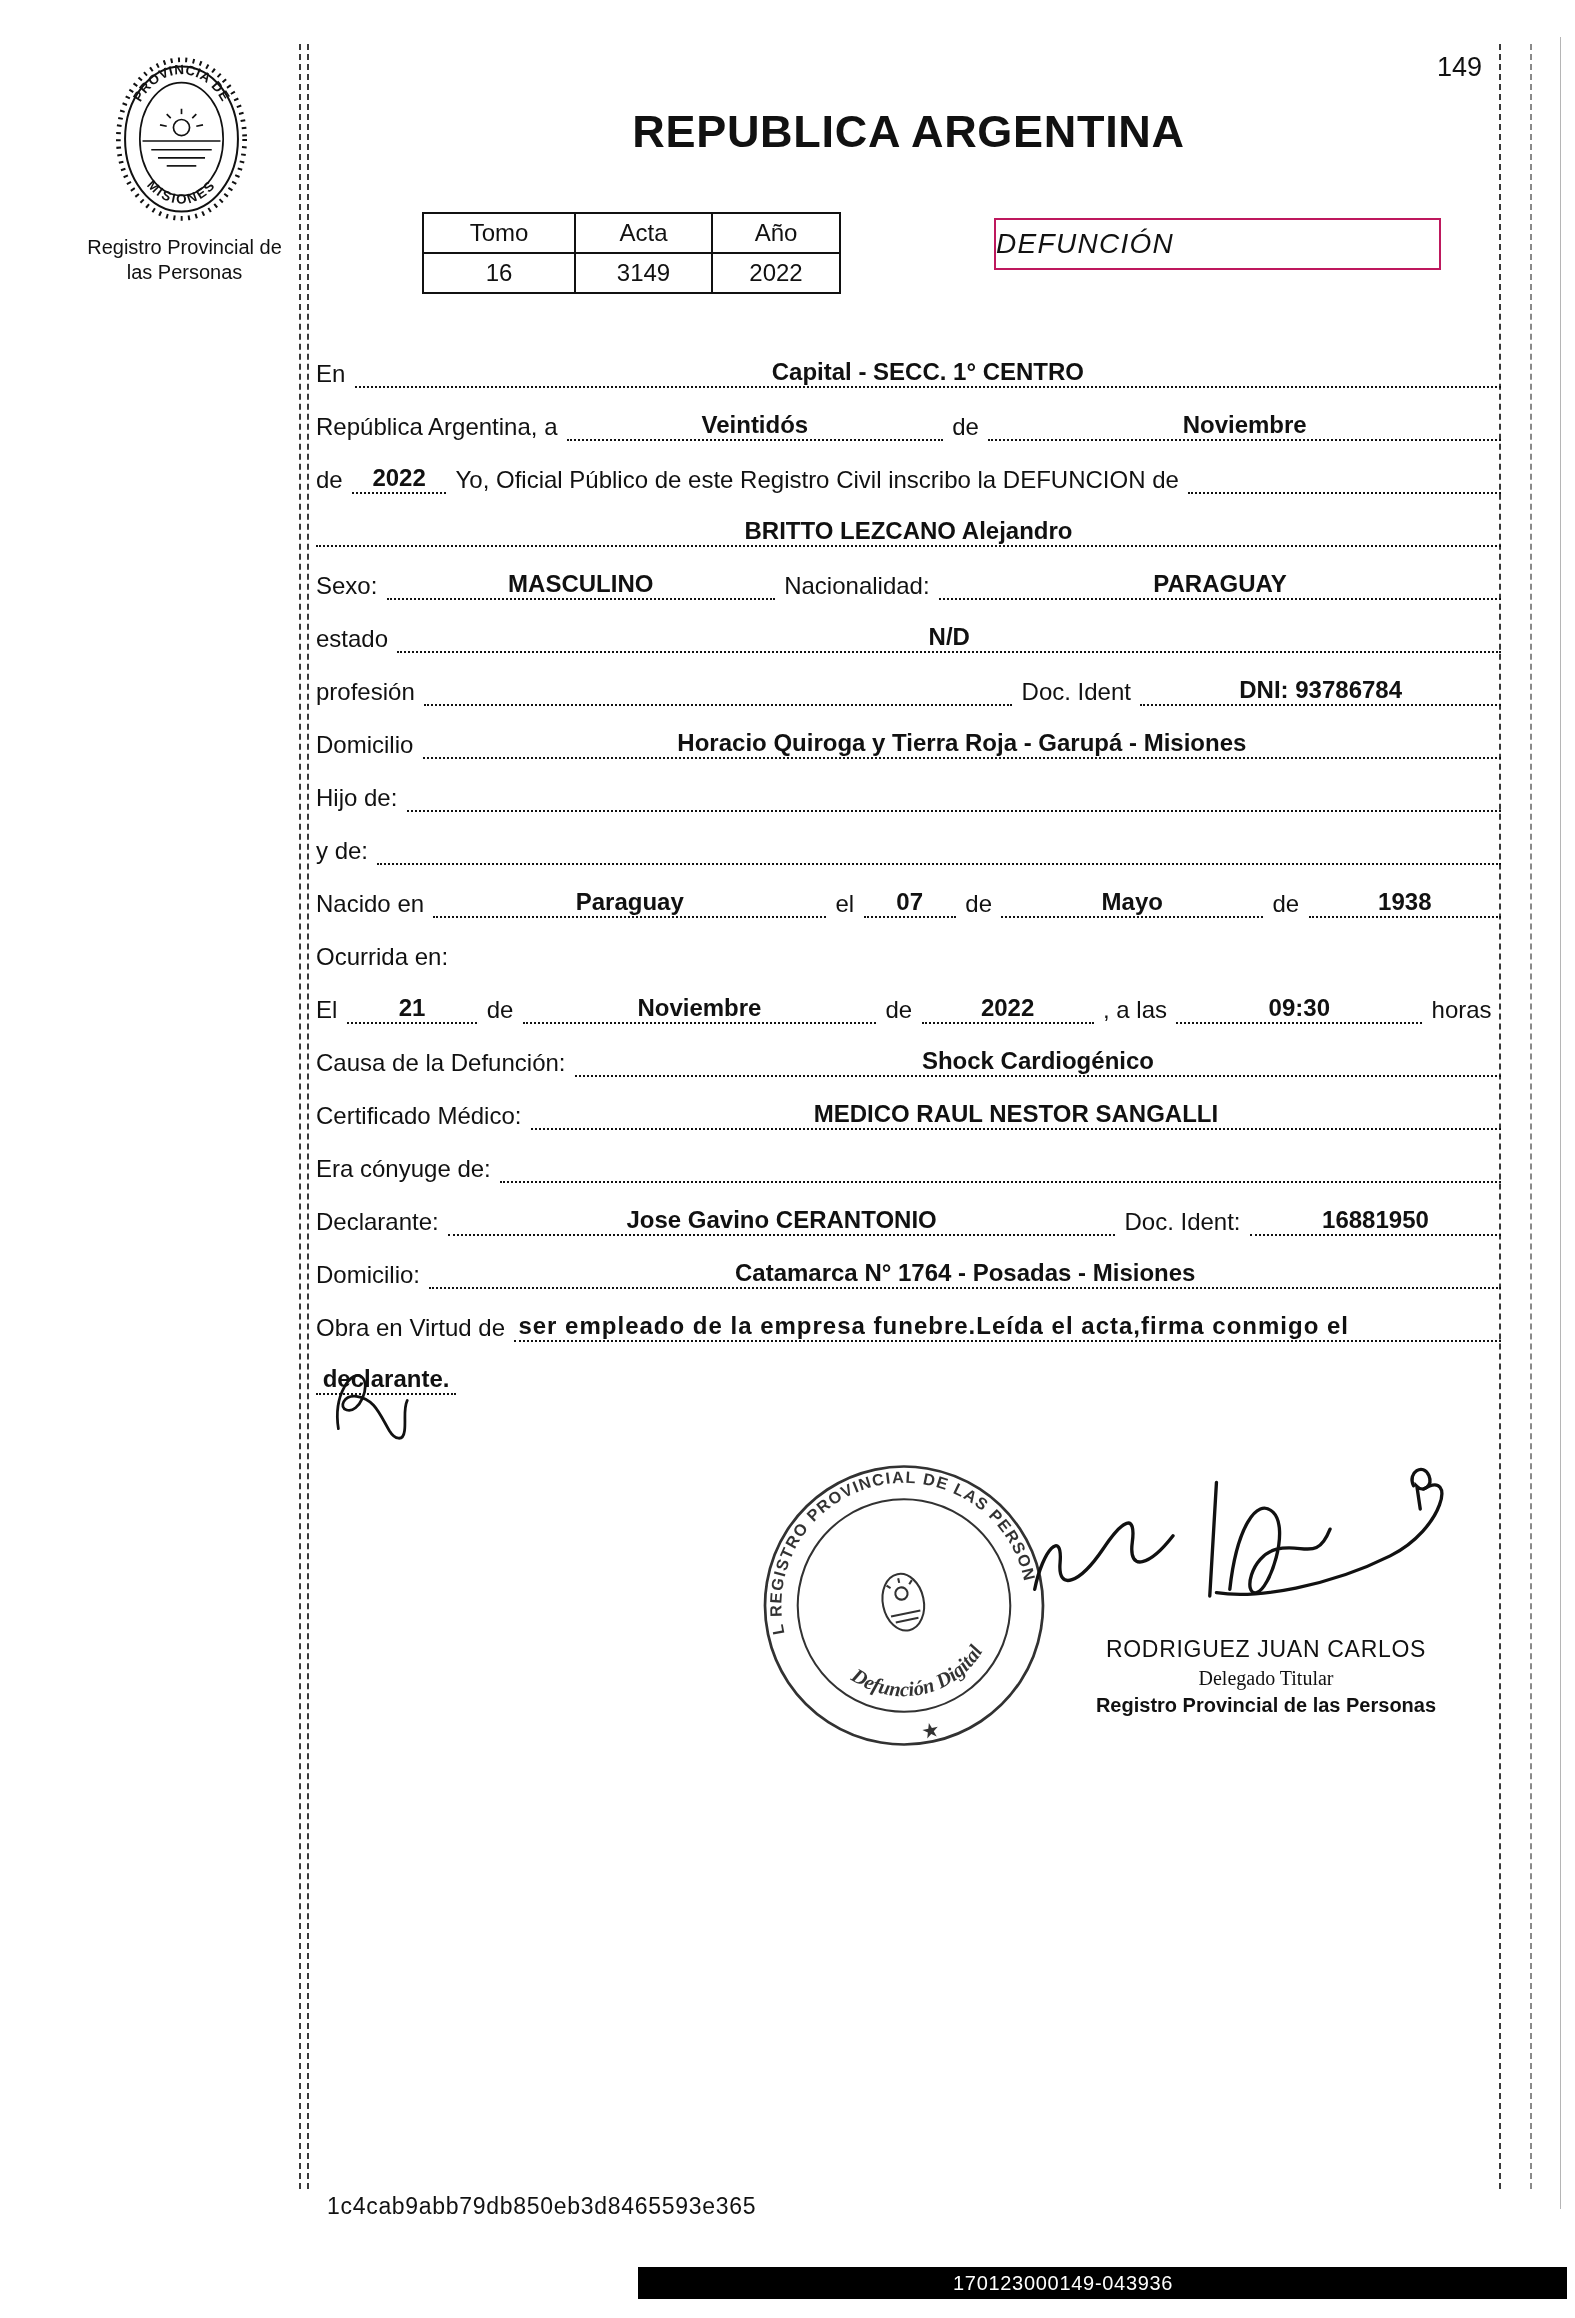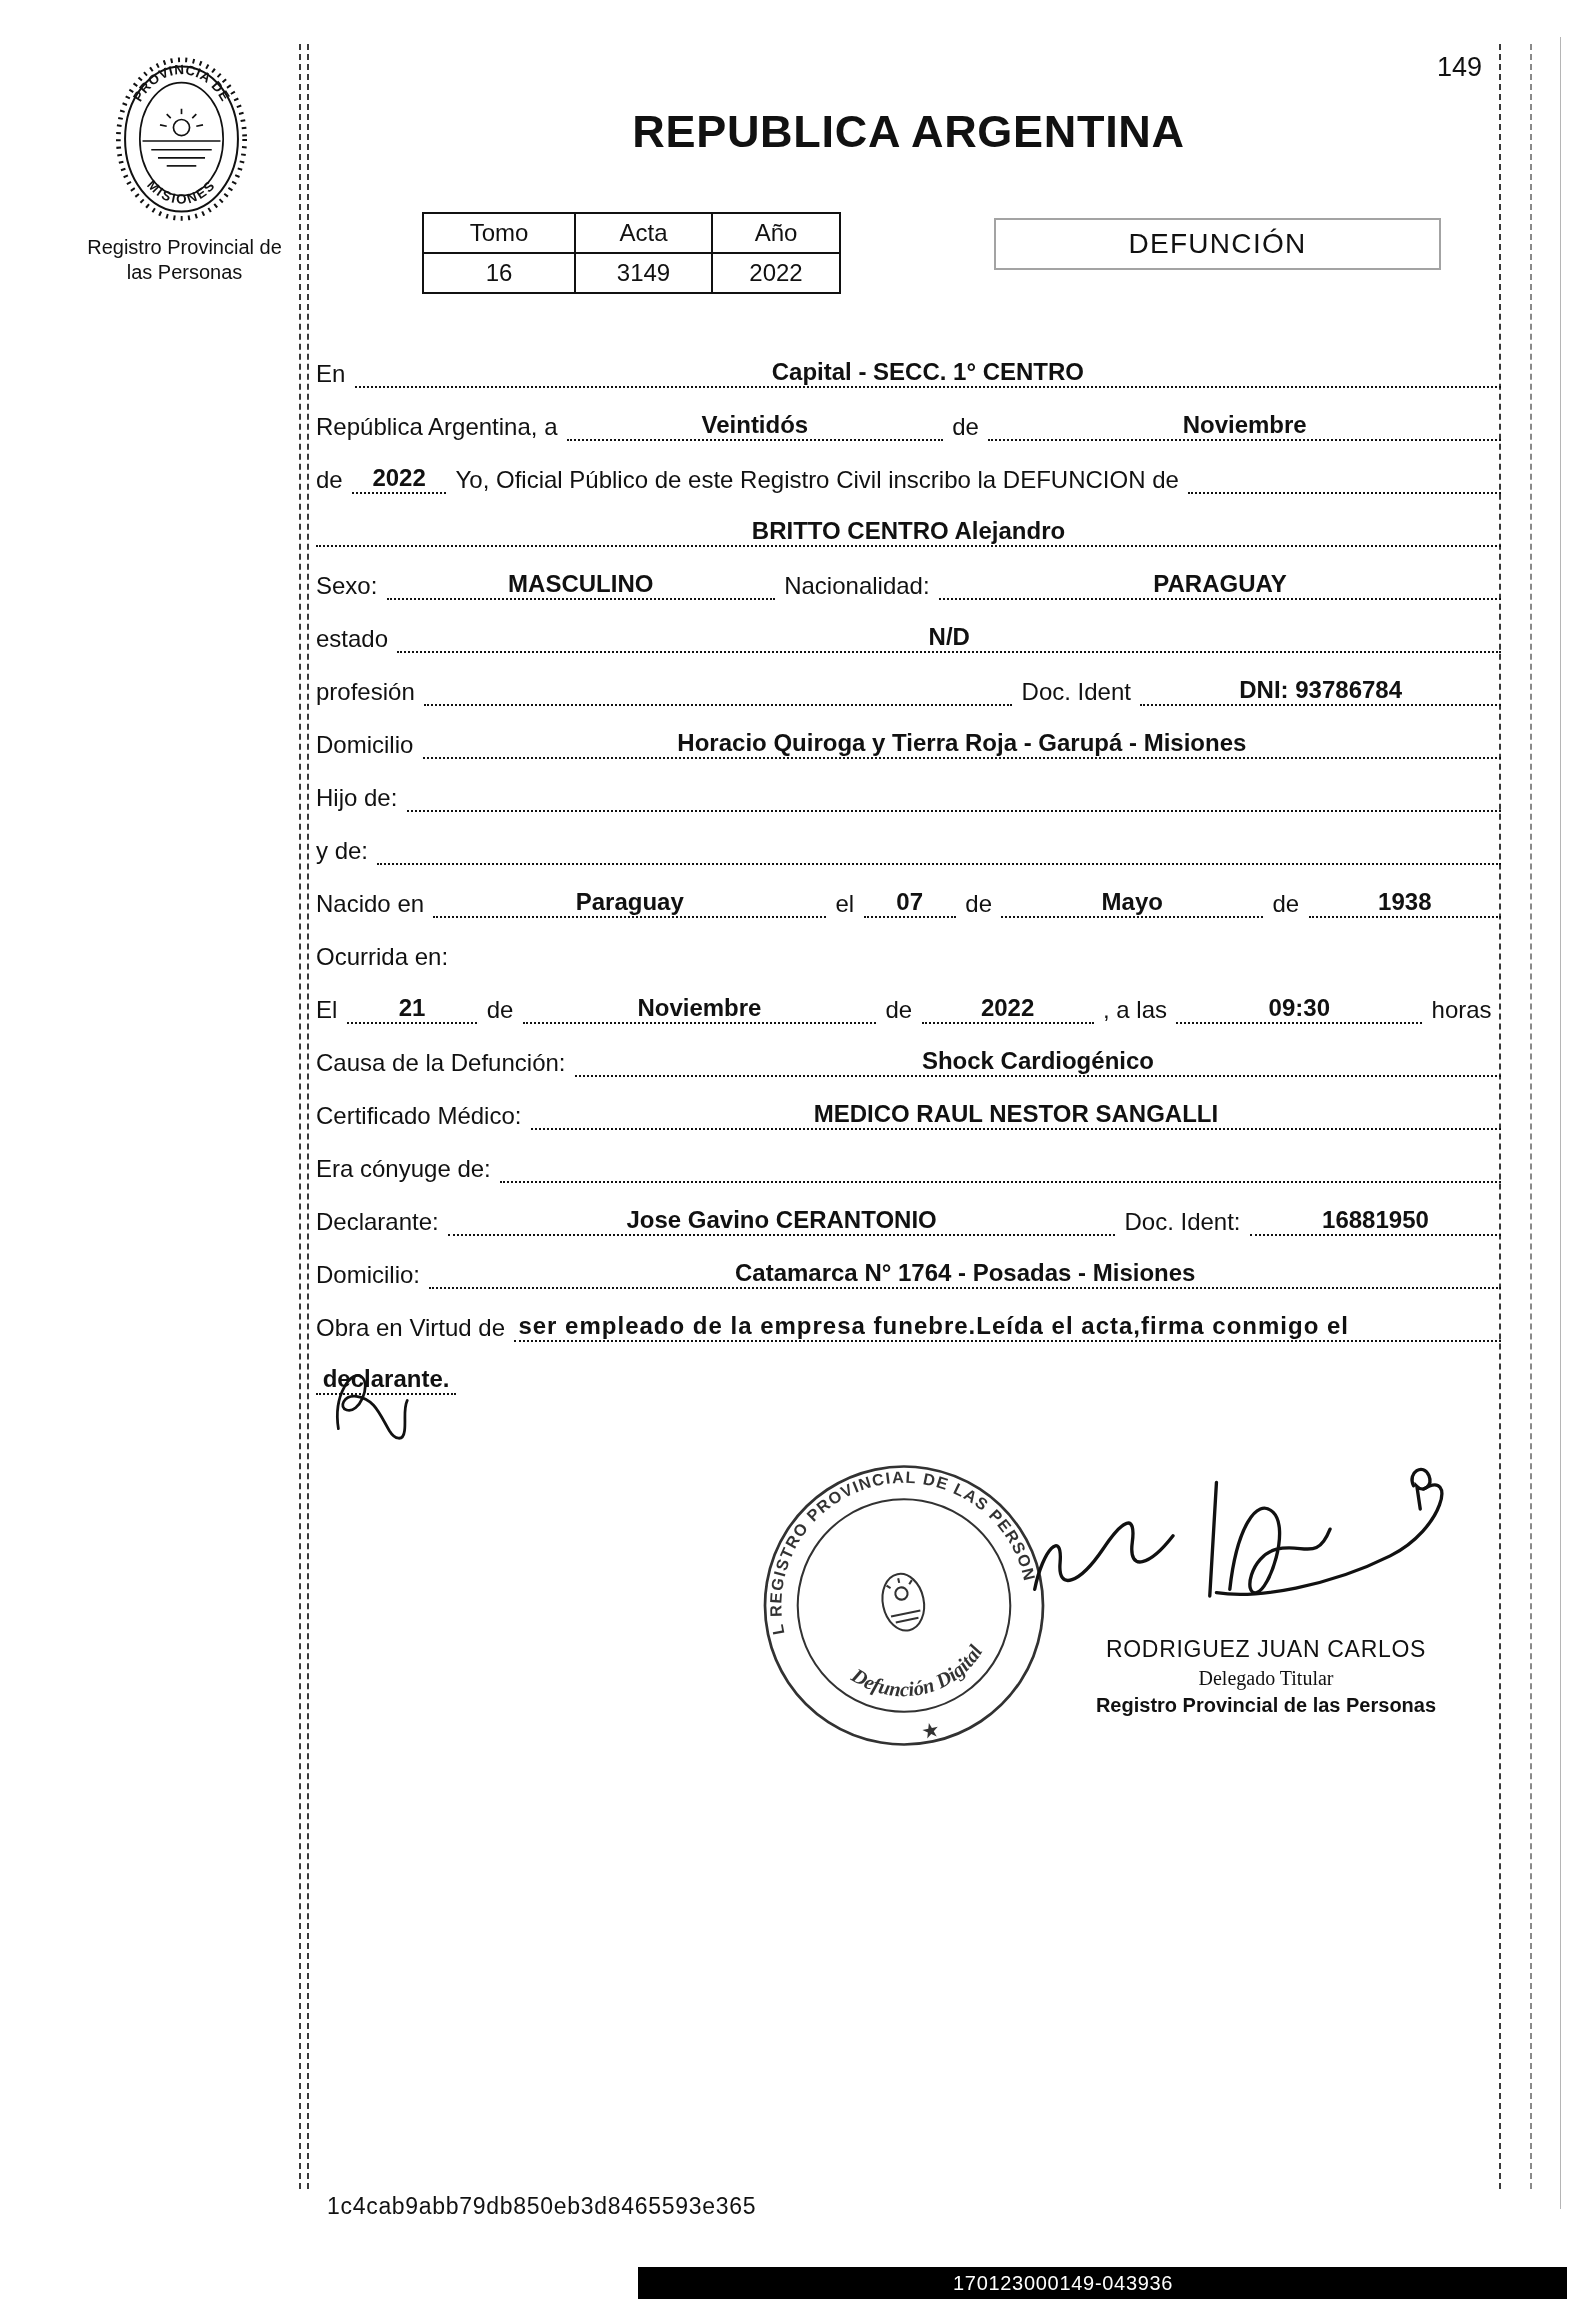--- a/index.html
+++ b/index.html
@@ -18,22 +18,22 @@
 
   .logo-wrap { position:absolute; left:114px; top:55px; width:135px; height:168px; }
   .org-name { position:absolute; left:74px; top:235px; width:221px; text-align:center; font-size:20px; line-height:25.4px; }
 
   .doc-title { position:absolute; left:316px; top:106px; width:1185px; text-align:center; font-size:45px; font-weight:bold; letter-spacing:0.7px; }
 
   table.record { position:absolute; left:422px; top:212px; border-collapse:collapse; table-layout:fixed; }
   table.record td { border:2px solid #111; text-align:center; font-size:24px; height:40px; }
   td.c1 { width:152px; } td.c2 { width:137px; } td.c3 { width:128px; }
 
-  .doc-type-box { position:absolute; left:994px; top:218px; width:447px; height:52px; border:2px solid #a3a3a3;
-                  display:flex; align-items:center; justify-content:center; font-size:28px; letter-spacing:1.3px; }
+  .doc-type-box { position:absolute; left:994px; top:218px; width:447px; height:52px; border:2px solid #be185d;
+                  display:flex; align-items:center; font-size:28px; letter-spacing:1.3px;font-style:italic; }
 
   .form { position:absolute; left:316px; top:335px; width:1185px; }
   .row { display:flex; align-items:flex-end; height:53px; font-size:24px; }
   .lbl { white-space:nowrap; padding:0 9.4px; }
   .row .lbl:first-child { padding-left:0; }
   .fill { border-bottom:2px dotted #111; text-align:center; font-weight:bold; position:relative; }
   .fill::after { content:"\200B"; }
   .fill.left { text-align:left; padding-left:4px; letter-spacing:1px; }
   .fill.solo { flex:0 0 auto; padding:0 6.7px; }
   .f1 { flex:1; }
@@ -135,21 +135,21 @@
     </div>
 
     <div class="row">
       <span class="lbl">de</span>
       <span class="fill" style="flex:0 0 94px">2022</span>
       <span class="lbl">Yo, Oficial Público de este Registro Civil inscribo la DEFUNCION de</span>
       <span class="fill f1"></span>
     </div>
 
     <div class="row">
-      <span class="fill f1">BRITTO CENTRO Alejandro</span>
+      <span class="fill f1">BRITTO LEZCANO Alejandro</span>
     </div>
 
     <div class="row">
       <span class="lbl">Sexo:</span>
       <span class="fill" style="flex:252">MASCULINO</span>
       <span class="lbl">Nacionalidad:</span>
       <span class="fill" style="flex:365">PARAGUAY</span>
     </div>
 
     <div class="row">

